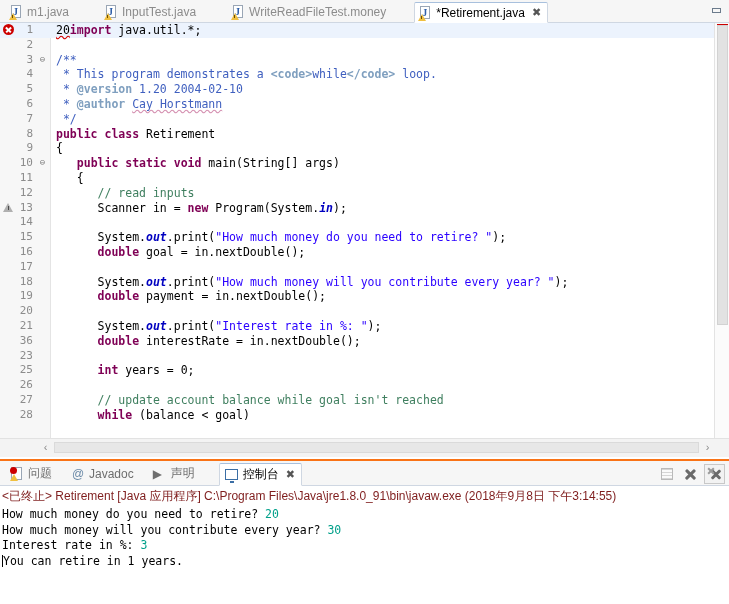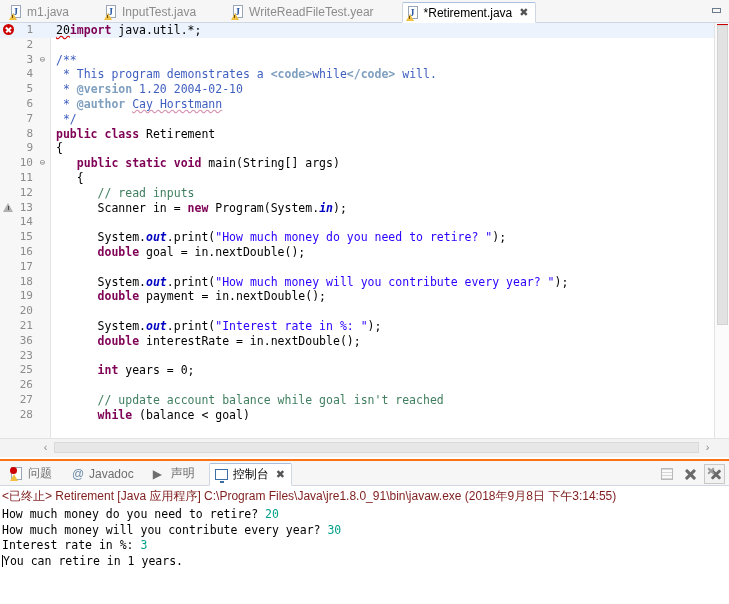--- a/index.html
+++ b/index.html
@@ -470,21 +470,21 @@
             <span class="warnbadge"></span>
           </span>
           <span class="tablabel">InputTest.java</span>
         </div>
         <div class="tab inactive" style="margin-left: 26px;">
           <span class="jicon">
             <span class="page"></span>
             <span class="jletter">J</span>
             <span class="warnbadge"></span>
           </span>
-          <span class="tablabel">WriteReadFileTest.year</span>
+          <span class="tablabel">WriteReadFileTest.money</span>
         </div>
         <div class="tab active" style="margin-left: 22px;">
           <span class="jicon">
             <span class="page"></span>
             <span class="jletter">J</span>
             <span class="warnbadge"></span>
           </span>
           <span class="tablabel">*Retirement.java</span>
           <span class="closeglyph">✖</span>
         </div>
@@ -496,21 +496,21 @@
 
   <div class="codepane">
     <div class="marker-col"></div>
     <div class="gutter-col"></div>
     <div class="fold-col"></div>
 
     <div class="rows" id="code-rows">
         <div class="row highlight"><span class="markmark"><span class="err-glyph"></span></span><span class="lnum">1</span><span class="code"><span class="plain err-squiggle">20</span><span class="kw">import</span><span class="plain"> java.util.*;</span></span></div>
         <div class="row"><span class="lnum">2</span><span class="code"></span></div>
         <div class="row"><span class="lnum">3</span><span class="foldmark">⊖</span><span class="code"><span class="jdoc">/**</span></span></div>
-        <div class="row"><span class="lnum">4</span><span class="code"><span class="jdoc"> * This program demonstrates a </span><span class="jtag">&lt;code&gt;</span><span class="jdoc">while</span><span class="jtag">&lt;/code&gt;</span><span class="jdoc"> will.</span></span></div>
+        <div class="row"><span class="lnum">4</span><span class="code"><span class="jdoc"> * This program demonstrates a </span><span class="jtag">&lt;code&gt;</span><span class="jdoc">while</span><span class="jtag">&lt;/code&gt;</span><span class="jdoc"> loop.</span></span></div>
         <div class="row"><span class="lnum">5</span><span class="code"><span class="jdoc"> * </span><span class="jtag">@version</span><span class="jdoc"> 1.20 2004-02-10</span></span></div>
         <div class="row"><span class="lnum">6</span><span class="code"><span class="jdoc"> * </span><span class="jtag">@author</span><span class="jdoc"> </span><span class="jdoc spell">Cay Horstmann</span></span></div>
         <div class="row"><span class="lnum">7</span><span class="code"><span class="jdoc"> */</span></span></div>
         <div class="row"><span class="lnum">8</span><span class="code"><span class="kw">public class</span><span class="plain"> Retirement</span></span></div>
         <div class="row"><span class="lnum">9</span><span class="code"><span class="plain">{</span></span></div>
         <div class="row"><span class="lnum">10</span><span class="foldmark">⊖</span><span class="code"><span class="plain">   </span><span class="kw">public static void</span><span class="plain"> main(String[] args)</span></span></div>
         <div class="row"><span class="lnum">11</span><span class="code"><span class="plain">   {</span></span></div>
         <div class="row"><span class="lnum">12</span><span class="code"><span class="plain">      </span><span class="cmt">// read inputs</span></span></div>
         <div class="row"><span class="markmark"><span class="warn-glyph"></span></span><span class="lnum">13</span><span class="code"><span class="plain">      Scanner in = </span><span class="kw">new</span><span class="plain"> Program(System.</span><span class="fld">in</span><span class="plain">);</span></span></div>
         <div class="row"><span class="lnum">14</span><span class="code"></span></div>
@@ -557,21 +557,21 @@
           <span class="clabel">问题</span>
         </div>
         <div class="ctab" style="margin-left: 8px;">
           <span class="cicon ic-javadoc">@</span>
           <span class="clabel">Javadoc</span>
         </div>
         <div class="ctab" style="margin-left: 8px;">
           <span class="cicon ic-declaration"><span class="sheet"></span><span class="arrow">▶</span></span>
           <span class="clabel">声明</span>
         </div>
-        <div class="ctab active" style="margin-left: 8px;">
+        <div class="ctab active" style="margin-left: 18px;">
           <span class="cicon ic-console">
             <span class="box"></span>
             <span class="stand"></span>
           </span>
           <span class="clabel">控制台</span>
           <span class="closeglyph">✖</span>
         </div>
       </div>
 
     <div class="ctoolbar">

